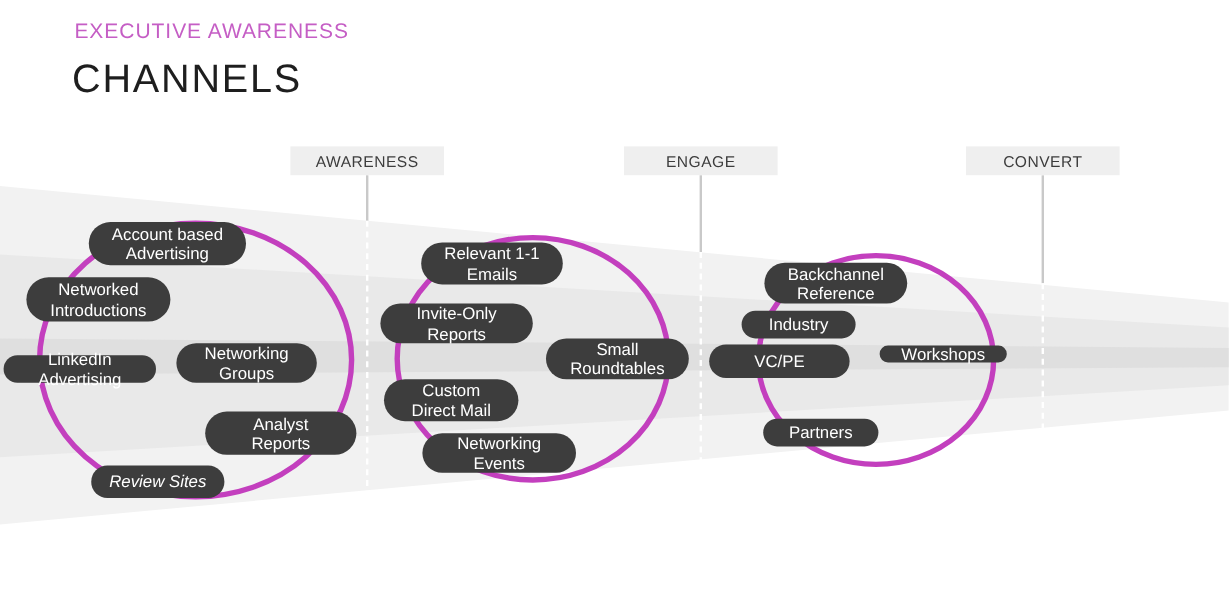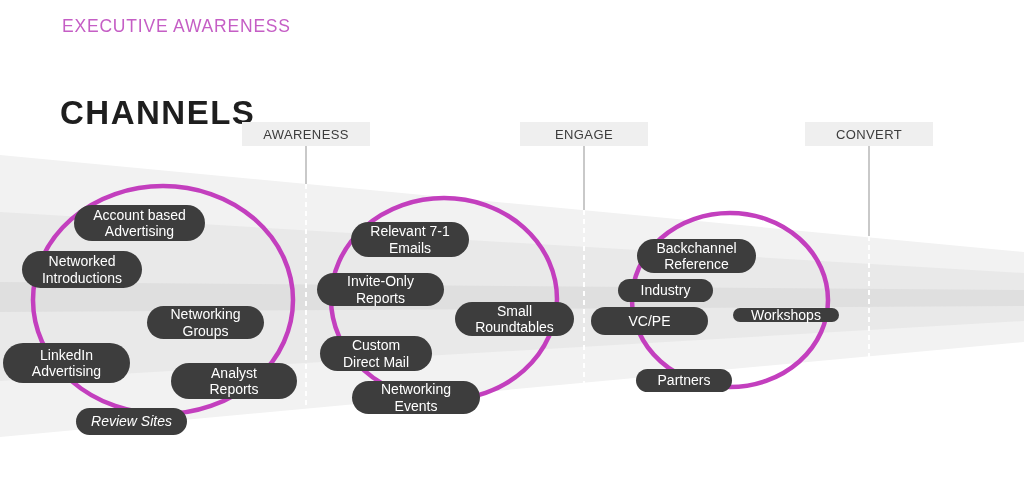--- a/index.html
+++ b/index.html
@@ -33,35 +33,35 @@
   .stage-ellipse{fill:none;stroke:var(--accent-pink,#c33fbe);stroke-width:4.5;}
 
   .eyebrow{
     position:absolute;left:62px;top:16px;z-index:3;
     font-size:17.5px;letter-spacing:.8px;color:var(--eyebrow-pink,#c55ec5);
     font-weight:400;white-space:nowrap;
   }
   .main-title{
     position:absolute;left:60px;top:47px;z-index:3;
     font-size:33px;letter-spacing:1.5px;color:var(--title-dark,#1e1e1e);
-    font-weight:700;white-space:nowrap;margin-top:47px;
+    font-weight:400;white-space:nowrap;
   }
   .header-box{
     position:absolute;top:122px;width:128px;height:24px;z-index:3;
     background:var(--header-bg,#efefef);color:var(--header-text,#3c3c3c);
     display:flex;align-items:center;justify-content:center;
     font-size:13px;letter-spacing:.4px;
   }
   .pill{
     position:absolute;z-index:2;box-sizing:border-box;
     background:var(--pill-bg,#3d3d3d);color:var(--pill-text,#fff);
     border-radius:999px;
     display:flex;align-items:center;justify-content:center;
     text-align:center;white-space:pre-line;
-    font-size:14px;line-height:1.15;padding:4px 8px;margin-top:20px;
+    font-size:14px;line-height:1.15;padding:4px 8px;
   }
 </style>
 </head>
 <body>
 
 <div class="canvas">
 
   <svg class="bg" width="1024" height="492" viewBox="0 0 1024 492">
 
     <polygon class="funnel-outer" points="0,155 1024,252 1024,342 0,437"></polygon>
@@ -87,27 +87,27 @@
   <div class="header-box" style="left:242px;">AWARENESS</div>
   <div class="header-box" style="left:520px;">ENGAGE</div>
   <div class="header-box" style="left:805px;">CONVERT</div>
 
   <div class="pill" style="left:74px;top:185px;width:131px;height:36px;">Account based
 Advertising</div>
   <div class="pill" style="left:22px;top:231px;width:120px;height:37px;">Networked
 Introductions</div>
   <div class="pill" style="left:147px;top:286px;width:117px;height:33px;">Networking
 Groups</div>
-  <div class="pill" style="left:3px;top:323px;width:127px;height:40px;">LinkedIn
+  <div class="pill" style="left:3px;top:296px;width:127px;height:23px;">LinkedIn
 Advertising</div>
   <div class="pill" style="left:171px;top:343px;width:126px;height:36px;">Analyst
 Reports</div>
   <div class="pill" style="left:76px;top:388px;width:111px;height:27px;font-style:italic;">Review Sites</div>
 
-  <div class="pill" style="left:351px;top:202px;width:118px;height:35px;">Relevant 7-1
+  <div class="pill" style="left:351px;top:202px;width:118px;height:35px;">Relevant 1-1
 Emails</div>
   <div class="pill" style="left:317px;top:253px;width:127px;height:33px;">Invite-Only
 Reports</div>
   <div class="pill" style="left:455px;top:282px;width:119px;height:34px;">Small
 Roundtables</div>
   <div class="pill" style="left:320px;top:316px;width:112px;height:35px;">Custom
 Direct Mail</div>
   <div class="pill" style="left:352px;top:361px;width:128px;height:33px;">Networking
 Events</div>
 

